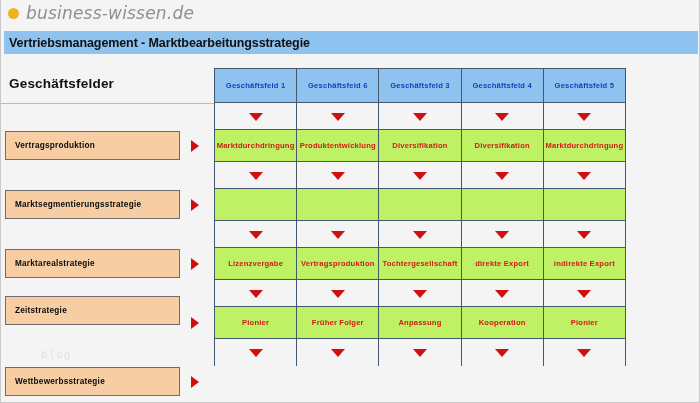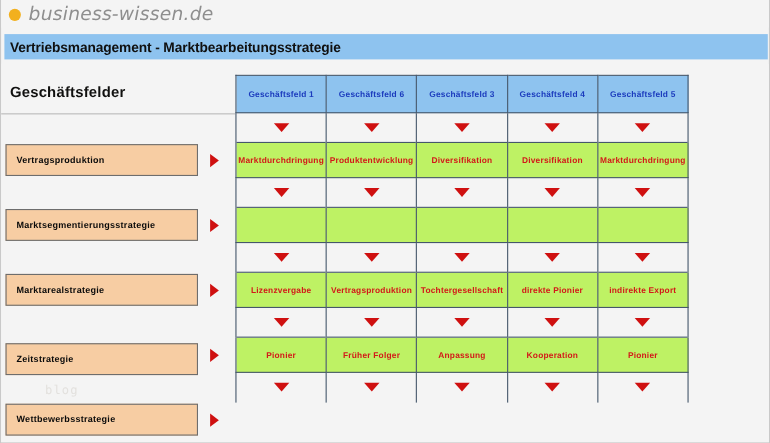--- a/index.html
+++ b/index.html
@@ -215,21 +215,21 @@
         </div>
         <div class="arrow-right" style="top: 81.5px;"></div>
         <div class="strategy-box" style="top: 132px;">
           <span class="strategy-label">Marktsegmentierungsstrategie</span>
         </div>
         <div class="arrow-right" style="top: 140.5px;"></div>
         <div class="strategy-box" style="top: 191px;">
           <span class="strategy-label">Marktarealstrategie</span>
         </div>
         <div class="arrow-right" style="top: 199.5px;"></div>
-        <div class="strategy-box" style="top: 254px;">
+        <div class="strategy-box" style="top: 238px;">
           <span class="strategy-label">Zeitstrategie</span>
         </div>
         <div class="arrow-right" style="top: 258.5px;"></div>
         <div class="strategy-box" style="top: 309px;">
           <span class="strategy-label">Wettbewerbsstrategie</span>
         </div>
         <div class="arrow-right" style="top: 317.5px;"></div>
       </div>
 
     <table id="grid">
@@ -273,21 +273,21 @@
             <td><span class="arrow-down"></span></td>
             <td><span class="arrow-down"></span></td>
             <td><span class="arrow-down"></span></td>
             <td><span class="arrow-down"></span></td>
             <td><span class="arrow-down"></span></td>
           </tr>
           <tr class="data-row">
             <td>Lizenzvergabe</td>
             <td>Vertragsproduktion</td>
             <td>Tochtergesellschaft</td>
-            <td>direkte Pionier</td>
+            <td>direkte Export</td>
             <td>indirekte Export</td>
           </tr>
           <tr class="arrow-row">
             <td><span class="arrow-down"></span></td>
             <td><span class="arrow-down"></span></td>
             <td><span class="arrow-down"></span></td>
             <td><span class="arrow-down"></span></td>
             <td><span class="arrow-down"></span></td>
           </tr>
           <tr class="data-row">

